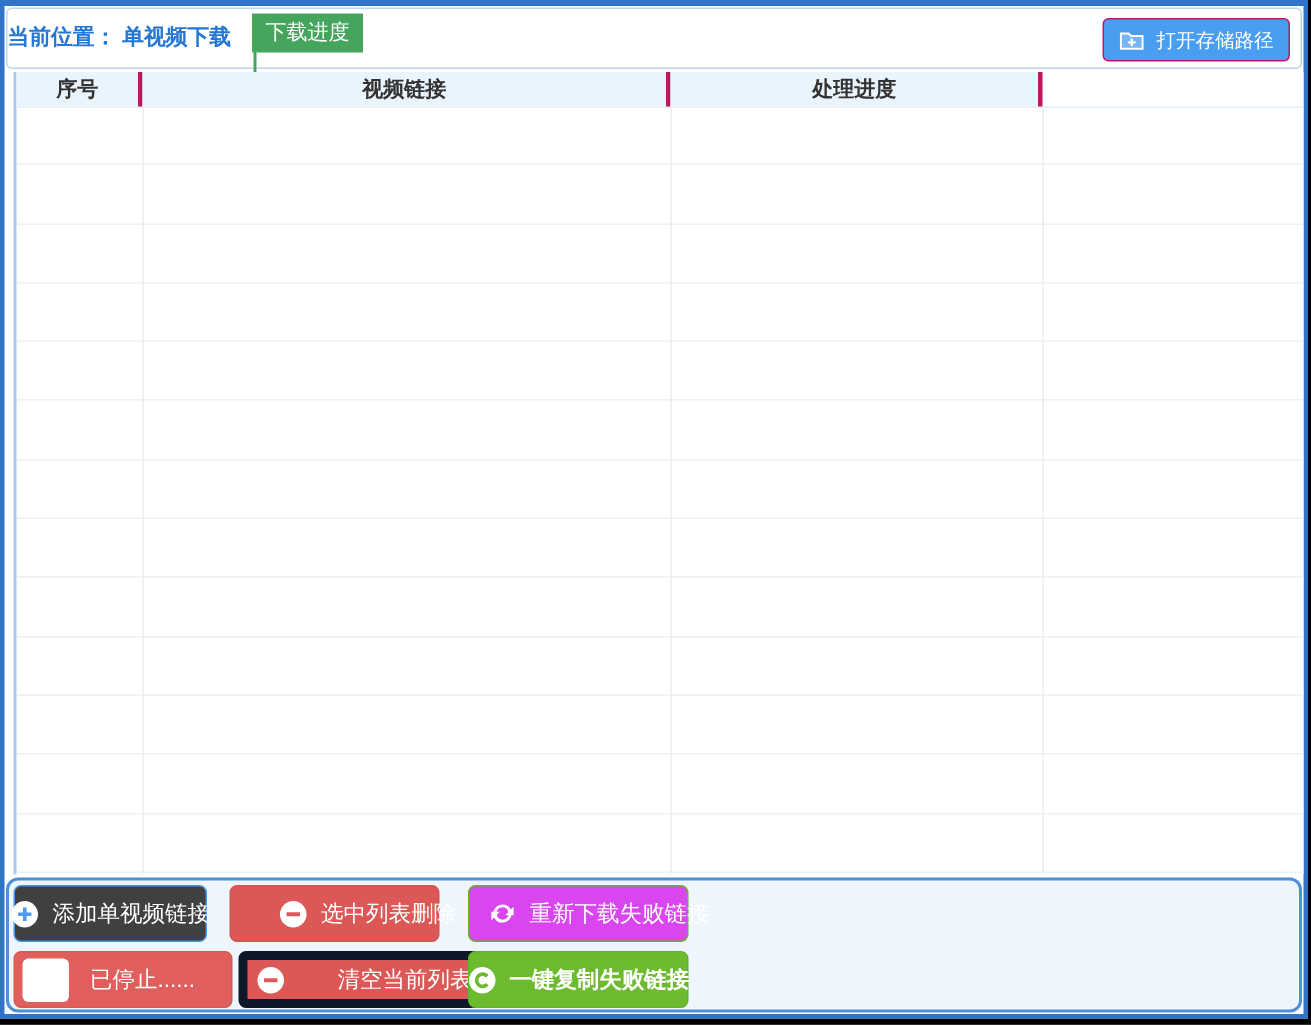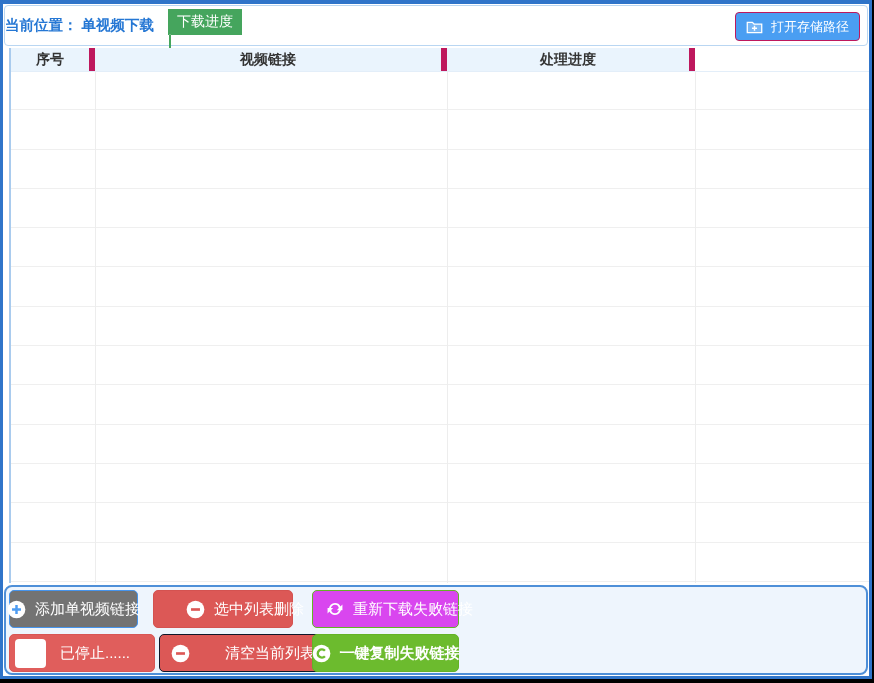--- a/index.html
+++ b/index.html
@@ -20,39 +20,39 @@
             background:#4a9ef2;border:1px solid #be185d;border-radius:4px;color:#fff;
             font-size:13px;display:flex;align-items:center;gap:8px;padding:0 10px;cursor:pointer;}
   .openpath svg{display:block;}
 
   
   .table-area{position:absolute;left:6px;top:44px;right:0;bottom:93px;box-sizing:border-box;
               border-left:2px solid #a9cbee;background:#fff;}
   .thead{display:flex;height:23px;font-weight:bold;font-size:14px;color:#333;
          border-bottom:1px solid #e3eef9;}
   .th{background:#eaf4fd;display:flex;align-items:center;justify-content:center;
-      box-sizing:border-box;border-right:6px solid #be185d;}
+      box-sizing:border-box;border-right:3px solid #be185d;}
   .th1{width:84px;} .th2{width:352px;} .th3{width:248px;}
   .tbody{position:absolute;left:0;top:23px;right:0;bottom:0;overflow:hidden;}
   .trow{height:39.3px;box-sizing:border-box;border-bottom:1px solid #efefef;}
   .vline{position:absolute;top:0;bottom:0;width:1px;background:#ededed;}
   .vl1{left:84px;} .vl2{left:436px;} .vl3{left:684px;}
 
   
   .panel{position:absolute;left:1px;right:1px;bottom:1px;height:90px;box-sizing:border-box;
          background:#eef5fd;border:2px solid #4e8fd8;border-radius:8px;}
   .btn{position:absolute;height:38px;box-sizing:border-box;border-radius:5px;
        display:flex;align-items:center;justify-content:center;gap:9px;color:#fff;
        font-size:15px;cursor:pointer;white-space:nowrap;}
   .btn svg{display:block;}
-  .btn-add  {left:3px;  top:3px;  width:129px;background:#737373;border:1px solid #4694ec;}
+  .btn-add  {left:3px;  top:3px;  width:129px;background:#404040;border:1px solid #4694ec;}
   .btn-del  {left:147px;top:3px;  width:140px;background:#dc5856;border:1px solid #d45250;padding-left:44px;}
   .btn-retry{left:306px;top:3px;  width:147px;background:#d946ef;border:1px solid #64b227;padding-left:28px;}
   .btn-stop {left:3px;  top:47px; width:146px;background:#e05e5c;border:1px solid #d85654;padding-left:26px;}
-  .btn-clear{left:153px;top:47px; width:168px;background:#dc5856;border:1px solid #0f172a;gap:35px;}
+  .btn-clear{left:153px;top:47px; width:168px;background:#dc5856;border:6px solid #0f172a;gap:35px;}
   .btn-copy {left:306px;top:47px; width:147px;background:#6cbb2e;border:1px solid #64b227;font-weight:bold;}
   .stopbox{position:absolute;left:5px;top:4px;width:31px;height:29px;background:#fff;border-radius:4px;}
 </style>
 </head>
 <body>
 
 <div class="screen">
   <div class="window">
 
     <div class="topbar">

